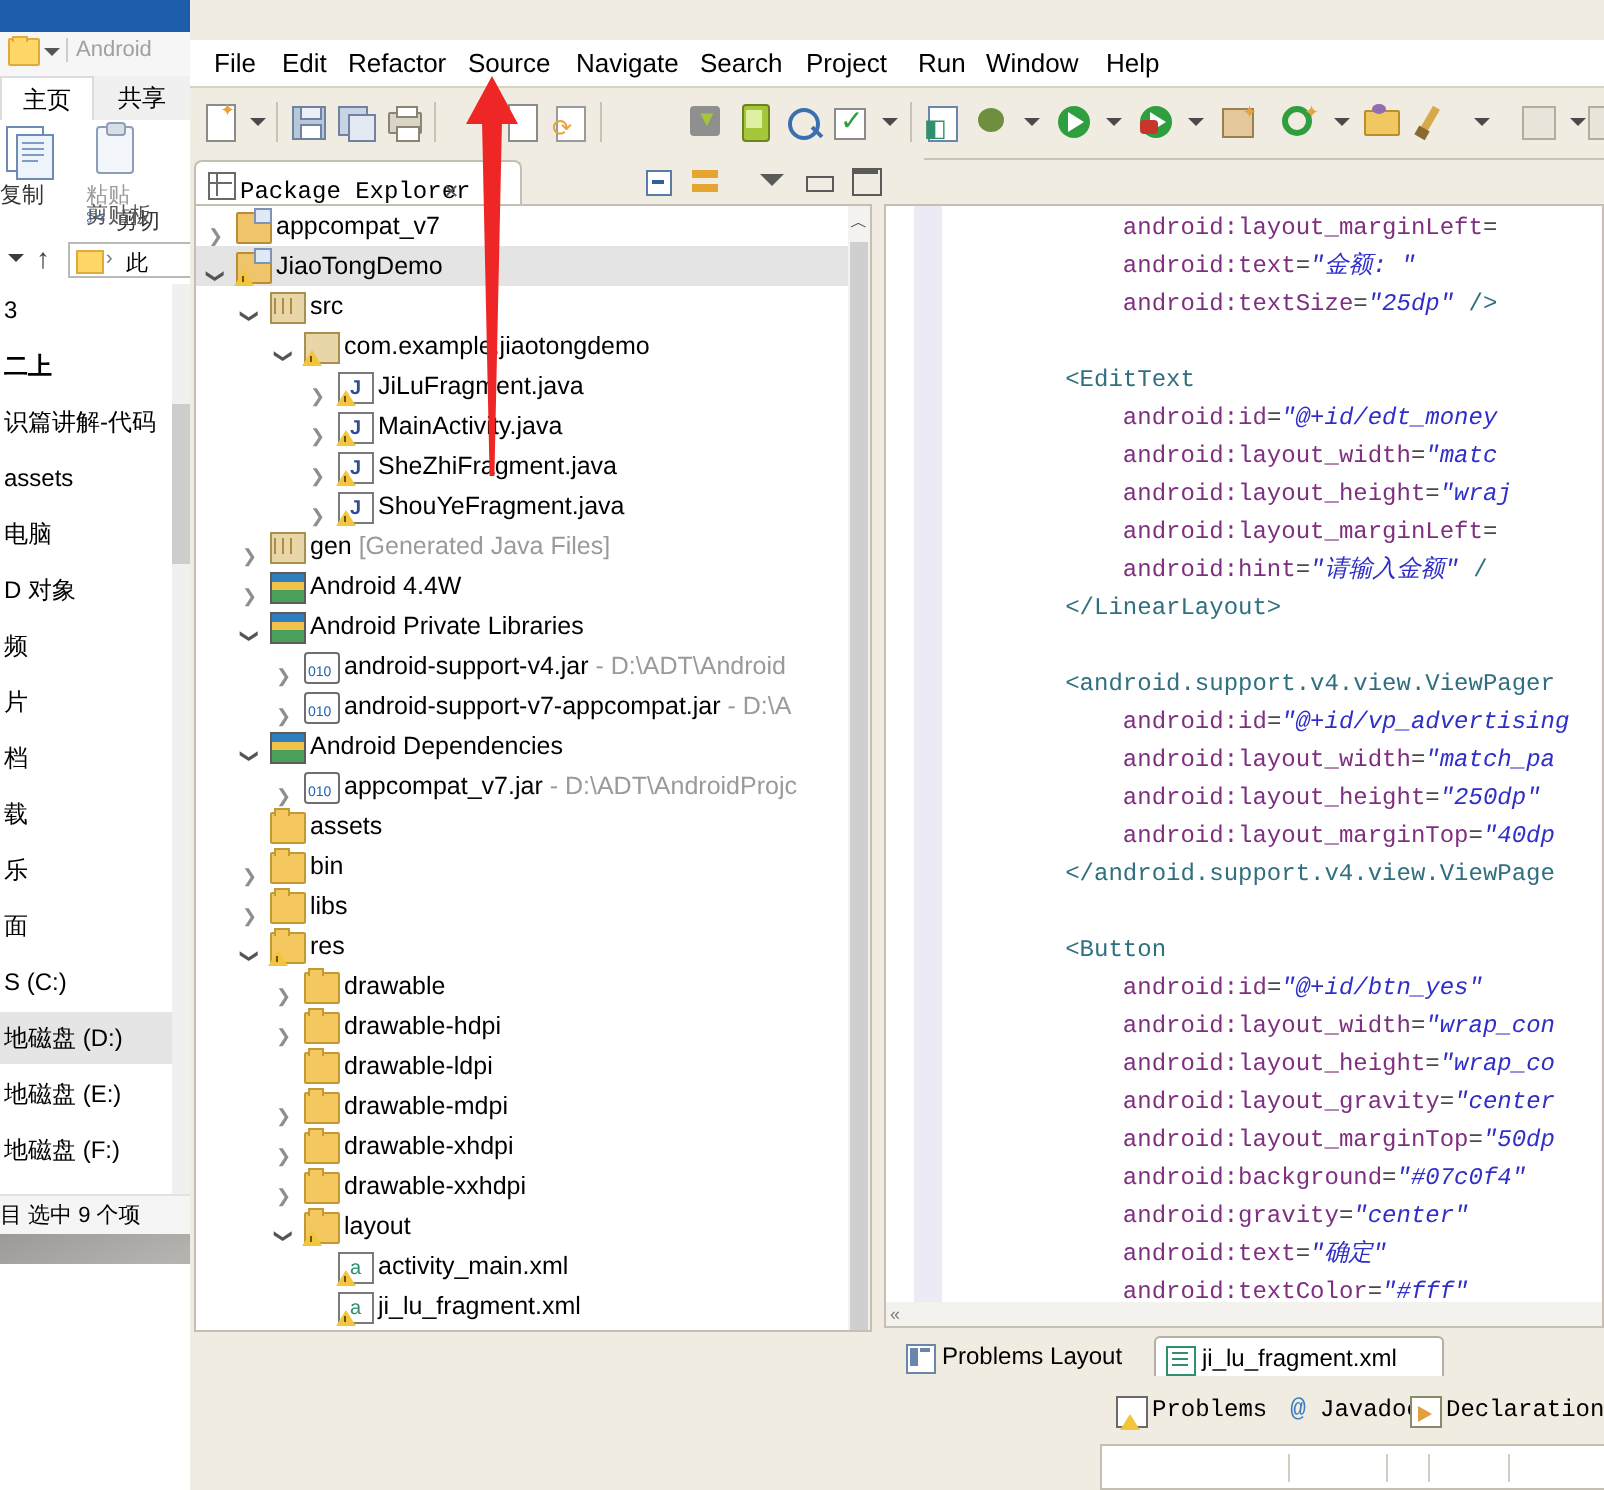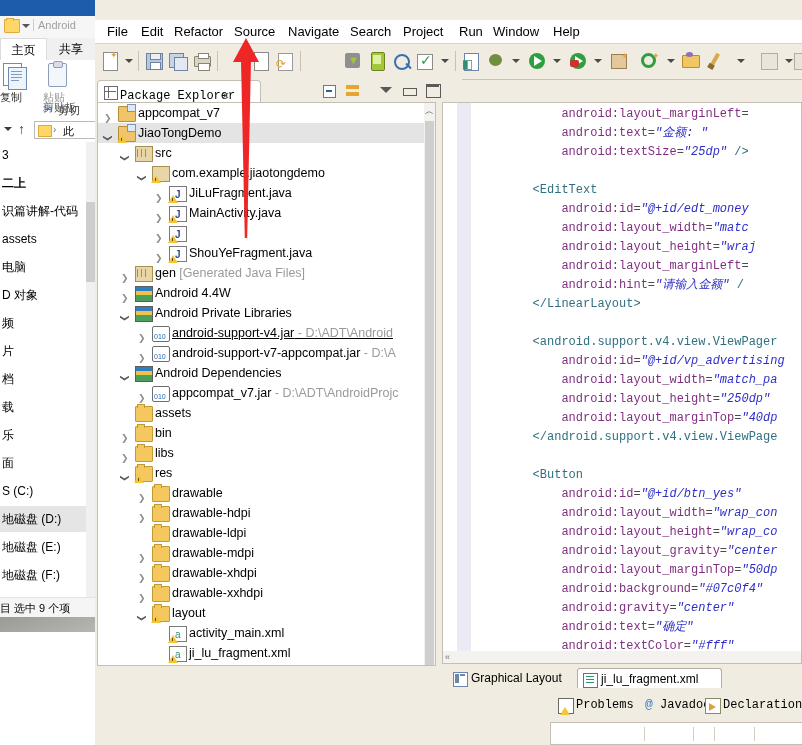--- a/index.html
+++ b/index.html
@@ -462,20 +462,21 @@
             <span class="icn i-java" style="left: 71px;">
               <span class="warnbadge"></span>
             </span>
             <span class="tlabel" style="left: 91px;">MainActivity.java</span>
           </div>
           <div class="tnode" style="top: 120px; width: 330px;">
             <span class="tw" style="left: 57px;">❯</span>
             <span class="icn i-java" style="left: 71px;">
               <span class="warnbadge"></span>
             </span>
+            <span class="tlabel" style="left: 91px;">SheZhiFragment.java</span>
           </div>
           <div class="tnode" style="top: 140px; width: 330px;">
             <span class="tw" style="left: 57px;">❯</span>
             <span class="icn i-java" style="left: 71px;">
               <span class="warnbadge"></span>
             </span>
             <span class="tlabel" style="left: 91px;">ShouYeFragment.java</span>
           </div>
           <div class="tnode" style="top: 160px; width: 330px;">
             <span class="tw" style="left: 23px;">❯</span>
@@ -488,21 +489,21 @@
             <span class="tlabel" style="left: 57px;">Android 4.4W</span>
           </div>
           <div class="tnode" style="top: 200px; width: 330px;">
             <span class="tw open" style="left: 23px; transform: rotate(90deg); display: inline-block;">❯</span>
             <span class="icn i-lib" style="left: 37px;"></span>
             <span class="tlabel" style="left: 57px;">Android Private Libraries</span>
           </div>
           <div class="tnode" style="top: 220px; width: 330px;">
             <span class="tw" style="left: 40px;">❯</span>
             <span class="icn i-jar" style="left: 54px;"></span>
-            <span class="tlabel" style="left: 74px; text-decoration: underline;">android-support-v4.jar<span class="tdim"> - D:\ADT\Android</span></span>
+            <span class="tlabel" style="left: 74px;">android-support-v4.jar<span class="tdim"> - D:\ADT\Android</span></span>
           </div>
           <div class="tnode" style="top: 240px; width: 330px;">
             <span class="tw" style="left: 40px;">❯</span>
             <span class="icn i-jar" style="left: 54px;"></span>
             <span class="tlabel" style="left: 74px;">android-support-v7-appcompat.jar<span class="tdim"> - D:\A</span></span>
           </div>
           <div class="tnode" style="top: 260px; width: 330px;">
             <span class="tw open" style="left: 23px; transform: rotate(90deg); display: inline-block;">❯</span>
             <span class="icn i-lib" style="left: 37px;"></span>
             <span class="tlabel" style="left: 57px;">Android Dependencies</span>
@@ -600,21 +601,21 @@
       <div id="ed-hscroll">
         <span id="ed-hleft">«</span>
       </div>
     </div>
     <div id="ed-btab">
         <div class="btab" style="left: 4px; width: 126px;">
           <span class="btab-ico" style="left: 5px;">
             <i></i>
             <u></u>
           </span>
-          <span style="position: absolute; left: 23px; top: 0px;">Graphical Layout</span>
+          <span style="position: absolute; left: 23px; top: 0px;">Problems Layout</span>
         </div>
         <div class="btab sel" style="left: 133px; width: 133px;">
           <span class="btab-ico2" style="left: 5px;"><i></i><u></u></span>
           <span style="position: absolute; left: 23px; top: 0px;">ji_lu_fragment.xml</span>
         </div>
       </div>
   </div>
 
   <div class="abs" id="bottom">
     <div id="bottom-inner">

